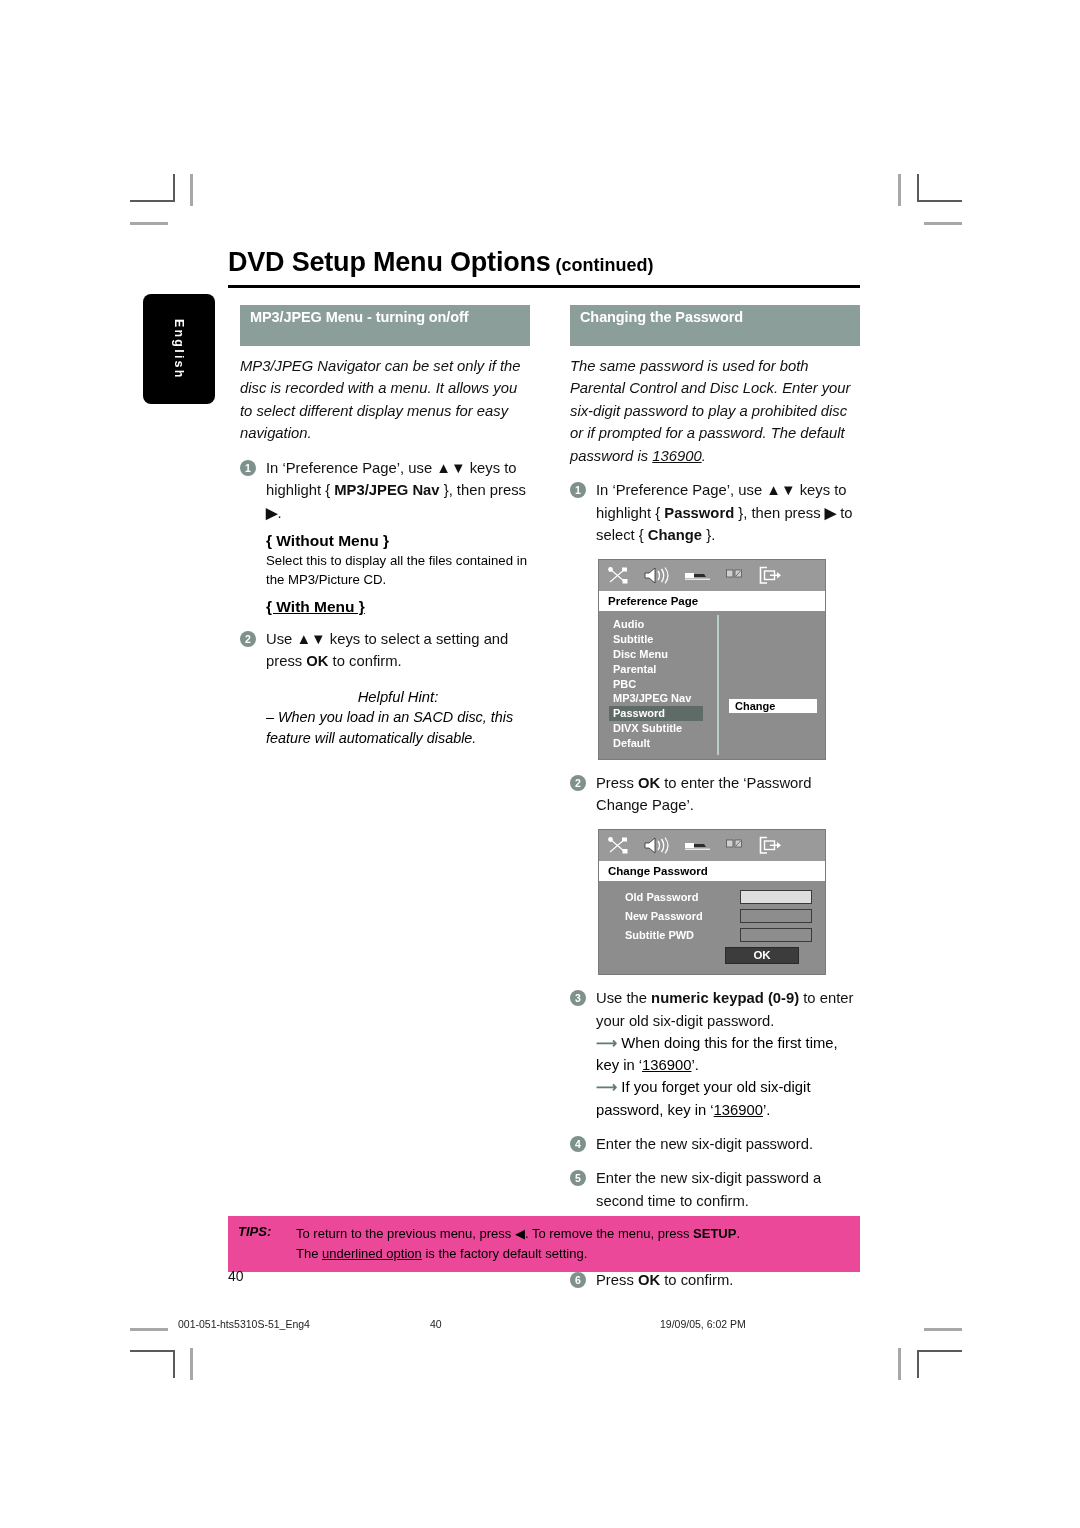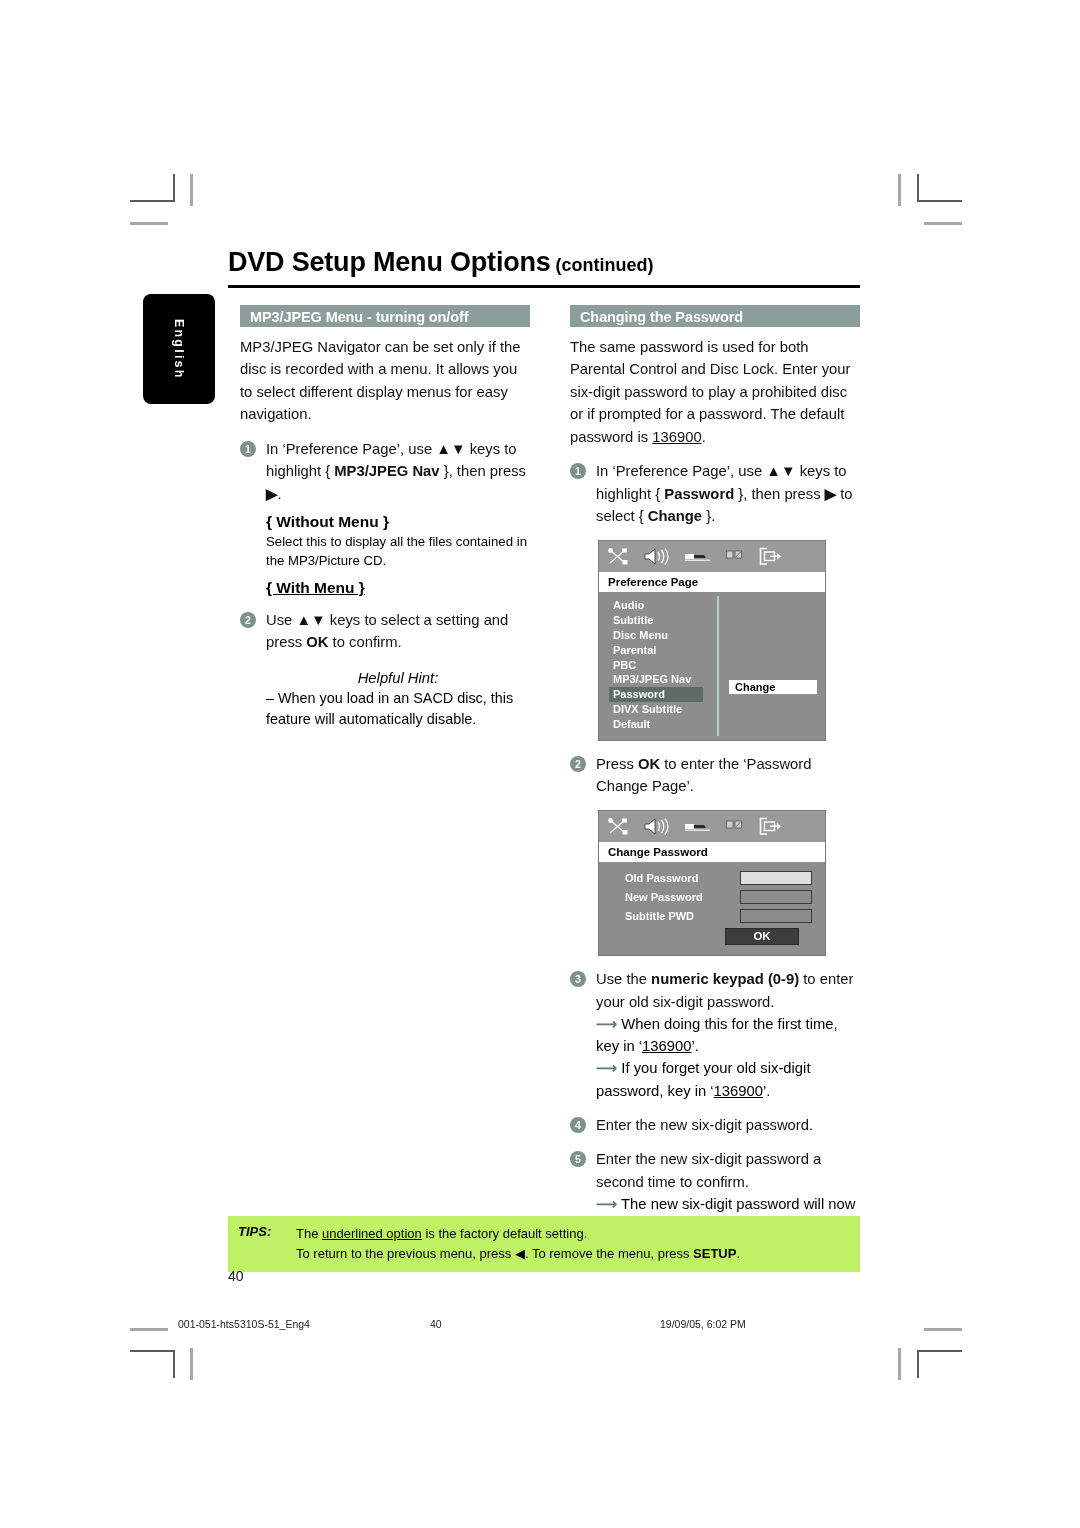--- a/index.html
+++ b/index.html
@@ -87,30 +87,31 @@
   
   .col { position: absolute; width: 290px; }
   #col-left  { left: 240px; top: 305px; }
   #col-right { left: 570px; top: 305px; }
 
   .section-bar {
     background: #8c9e99;
     color: #ffffff;
     font-size: 14.5px;
     font-weight: bold;
-    padding: 5px 8px 1px 10px;
+    padding: 5px 8px 20px 10px;
     line-height: 1.1;
     letter-spacing: -0.1px;
   }
 
   .para {
     font-size: 14.8px;
     line-height: 1.52;
     margin: 9px 0 0 0;
     color: #111;
+    font-style: italic;
   }
 
   .step {
     position: relative;
     padding-left: 26px;
     font-size: 14.8px;
     line-height: 1.52;
     margin-top: 12px;
     color: #111;
   }
@@ -144,20 +145,21 @@
   }
   .hint-title {
     font-size: 14.8px;
     font-style: italic;
     margin-top: 16px;
     padding-left: 26px;
     text-align: center;
   }
   .hint-body {
     font-size: 14.4px;
+    font-style: italic;
     line-height: 1.5;
     margin-top: 2px;
     padding-left: 26px;
   }
   .arrow-line {
     padding-left: 26px;
     font-size: 14.8px;
     line-height: 1.5;
   }
   .arrow-glyph { color: #5f7c76; font-weight: bold; }
@@ -267,21 +269,21 @@
     padding: 1px 0 2px 0;
     border: 1px solid #2a2a2a;
   }
 
   
   #tips-box {
     position: absolute;
     left: 228px;
     top: 1216px;
     width: 632px;
-    background: #bef264;
+    background: #ec4899;
     padding: 8px 10px 9px 10px;
     box-sizing: border-box;
   }
   #tips-inner { display: flex; }
   #tips-label {
     font-size: 13px;
     font-weight: bold;
     font-style: italic;
     width: 58px;
     flex: none;
@@ -527,22 +529,22 @@
     <div class="step">
       <span class="step-num">6</span>
       <span>Press </span><span class="b">OK</span><span> to confirm.</span>
     </div>
   </div>
 
   <div id="tips-box">
     <div id="tips-inner">
       <div id="tips-label">TIPS:</div>
       <div>
+        <div class="tips-line"><span>To return to the previous menu, press </span><span>◀</span><span>.  To remove the menu, press </span><span class="b">SETUP</span><span>.</span></div>
         <div class="tips-line"><span>The </span><span class="u">underlined option</span><span> is the factory default setting.</span></div>
-        <div class="tips-line"><span>To return to the previous menu, press </span><span>◀</span><span>.  To remove the menu, press </span><span class="b">SETUP</span><span>.</span></div>
       </div>
     </div>
   </div>
 
   <div id="folio">40</div>
 
   <div id="imposition">
     <span id="imp-file">001-051-hts5310S-51_Eng4</span>
     <span id="imp-page">40</span>
     <span id="imp-date">19/09/05, 6:02 PM</span>

